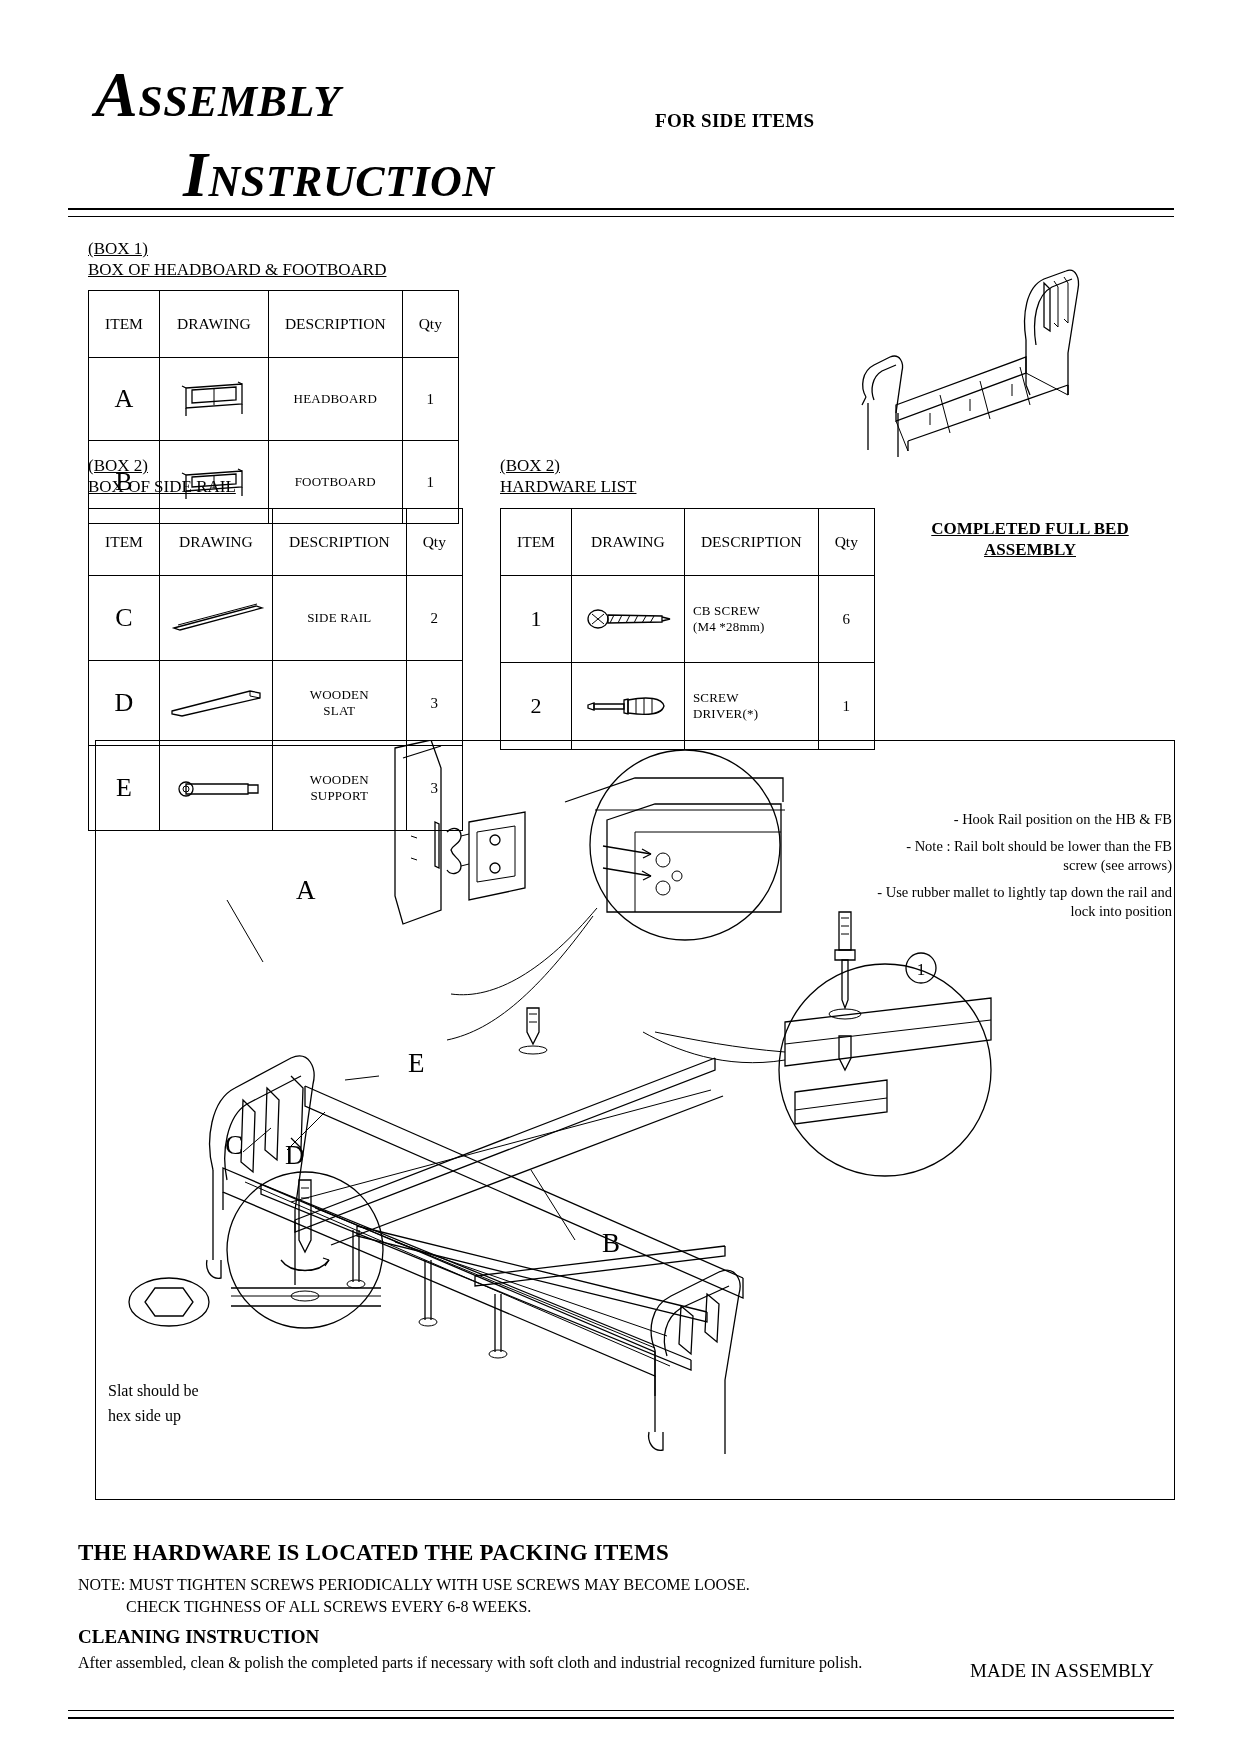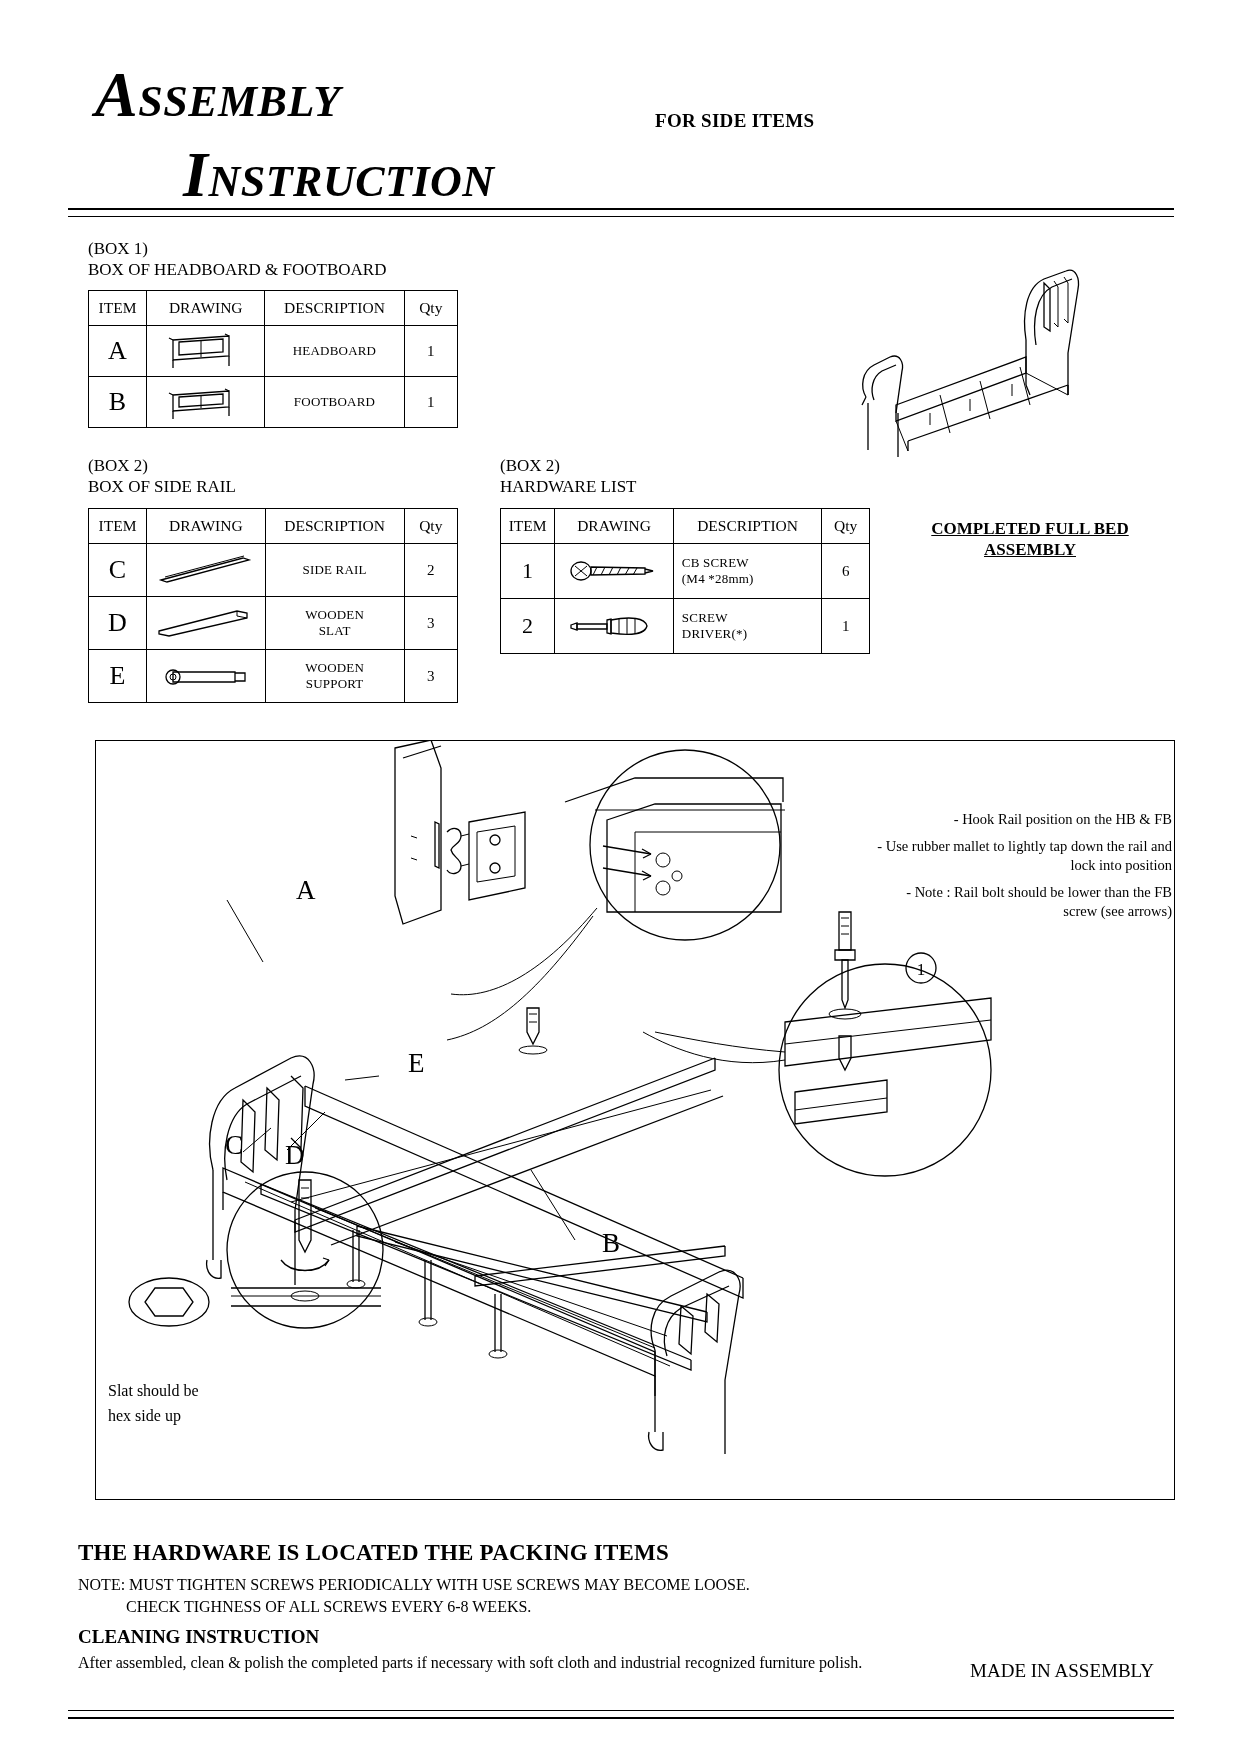--- a/index.html
+++ b/index.html
@@ -69,29 +69,30 @@
     width: 1106px;
     border-top: 1.2px solid #000;
   }
 
   
   .box-label {
     position: absolute;
     font-size: 17px;
     line-height: 21px;
     white-space: nowrap;
+    text-decoration: underline;
   }
   table.parts {
     position: absolute;
     border-collapse: collapse;
     font-size: 16px;
   }
   table.parts td, table.parts th {
     border: 1.4px solid #000;
-    padding: 0;
+    padding: 16px;
     text-align: center;
     vertical-align: middle;
     font-weight: normal;
   }
   table.parts th {
     font-size: 15.5px;
     height: 34px;
   }
   .cell-item {
     font-size: 26px;
@@ -521,22 +522,22 @@
   </div>
 
   <div class="label-letter" style="left:296px; top:875px;">A</div>
   <div class="label-letter" style="left:602px; top:1228px;">B</div>
   <div class="label-letter" style="left:225px; top:1130px;">C</div>
   <div class="label-letter" style="left:285px; top:1140px;">D</div>
   <div class="label-letter" style="left:408px; top:1048px;">E</div>
 
   <div class="callout-text">
     <p>- Hook Rail position on the HB &amp; FB</p>
+    <p>- Note : Rail bolt should be lower than the FB screw (see arrows)</p>
     <p>- Use rubber mallet to lightly tap down the rail and lock into position</p>
-    <p>- Note : Rail bolt should be lower than the FB screw (see arrows)</p>
   </div>
 
   <div class="slat-note">
     <div>Slat should be</div>
     <div>hex side up</div>
   </div>
 
   <div class="footer">
     <div class="f-head">THE HARDWARE IS LOCATED THE PACKING ITEMS</div>
     <div class="f-note">NOTE: MUST TIGHTEN SCREWS PERIODICALLY WITH USE SCREWS MAY BECOME LOOSE.</div>

